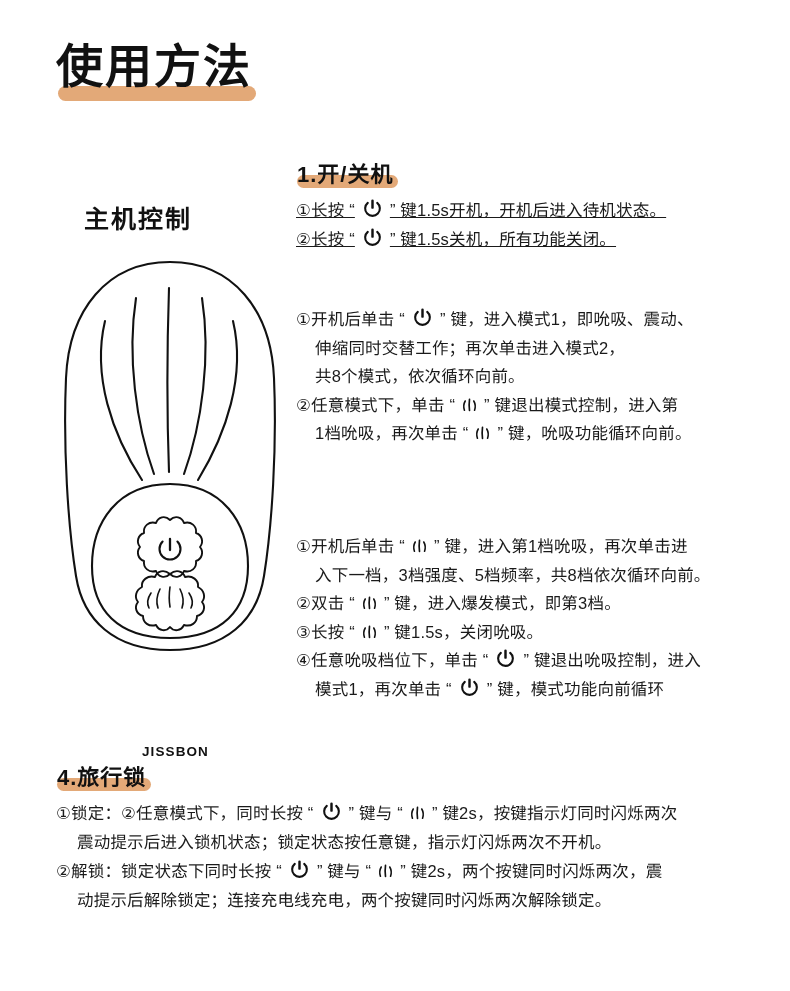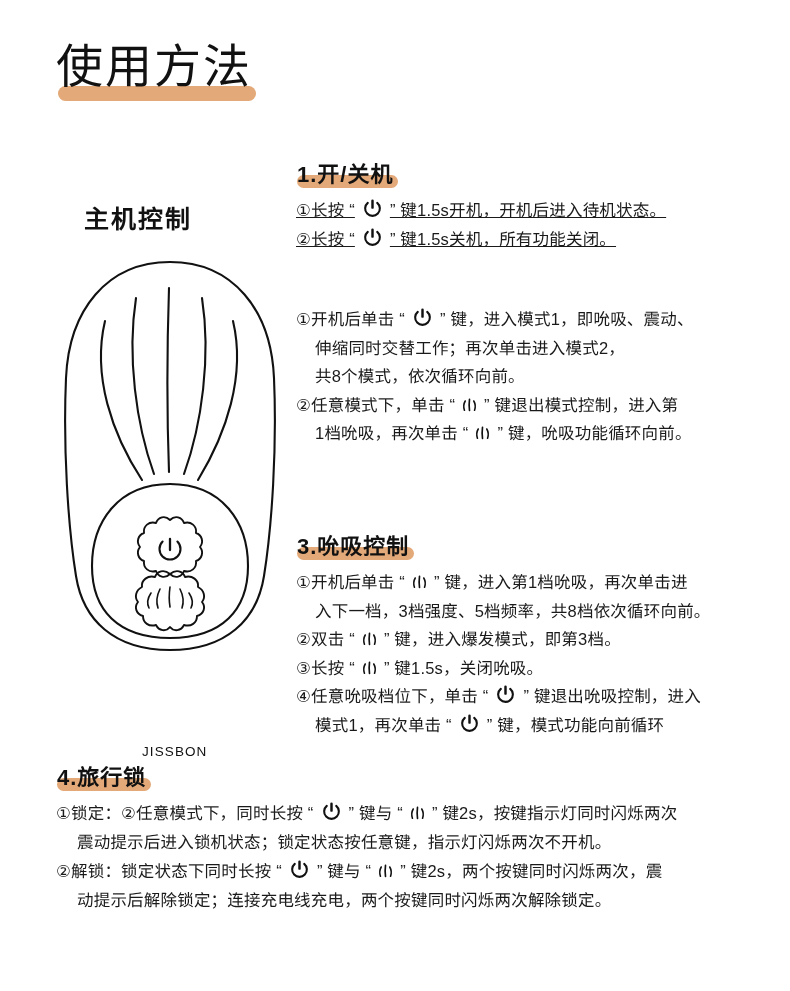--- a/index.html
+++ b/index.html
@@ -16,35 +16,35 @@
   .page{position:relative;width:790px;height:991px;}
 
   
   .title-wrap{position:absolute;left:56px;top:38px;}
   .title-hl{
     position:absolute;left:2px;top:48px;width:198px;height:15px;
     background:#e3a978;border-radius:8px;z-index:0;
   }
   .title-text{
     position:relative;z-index:1;
-    font-size:47px;line-height:58px;font-weight:400;letter-spacing:2px;
+    font-size:47px;line-height:58px;font-weight:700;letter-spacing:2px;
     color:#111;white-space:nowrap;
   }
 
   
   .subtitle{
     position:absolute;left:84px;top:199px;
     font-size:25px;font-weight:700;letter-spacing:2px;color:#111;
     white-space:nowrap;
   }
   .device{position:absolute;left:50px;top:258px;width:240px;height:400px;}
   .device svg{display:block;width:240px;height:400px;}
   .brand-text{
     position:absolute;left:92px;top:486px;
-    font-size:13.5px;font-weight:400;letter-spacing:1.1px;color:#111;
+    font-size:13.5px;font-weight:700;letter-spacing:1.1px;color:#111;
   }
 
   
   .section{position:absolute;left:296px;width:468px;}
   .sec1{top:160px;text-decoration:underline;}
   .sec2{top:305px;}
   .sec3{top:532px;}
 
   .sec-head{position:relative;display:inline-block;margin:0 0 6px 0;}
   .sec-head .hl{
@@ -174,24 +174,20 @@
             </svg></span><span>” 键退出模式控制，进入第</span></div>
         <div class="line indent"><span>1档吮吸，再次单击 “</span><span class="key small"><svg viewBox="0 0 24 24" fill="none" stroke="#111" stroke-linecap="round" stroke-linejoin="round">
               <path d="M12 5.5 C 11.4 10 11.4 15 12 19.5" stroke-width="2.1"></path>
               <path d="M6.6 7.6 C 4.6 11 4.4 15.6 5.6 19.2" stroke-width="2.0"></path>
               <path d="M17.4 7.6 C 19.4 11 19.6 15.6 18.4 19.2" stroke-width="2.0"></path>
             </svg></span><span>” 键，吮吸功能循环向前。</span></div>
       </div>
   </div>
 
   <div class="section sec3">
-    <div class="sec-head">
-      <span class="hl"></span>
-      <span class="txt">3.吮吸控制</span>
-    </div>
     <div class="lines">
         <div class="line"><span>①开机后单击 “</span><span class="key small"><svg viewBox="0 0 24 24" fill="none" stroke="#111" stroke-linecap="round" stroke-linejoin="round">
               <path d="M12 5.5 C 11.4 10 11.4 15 12 19.5" stroke-width="2.1"></path>
               <path d="M6.6 7.6 C 4.6 11 4.4 15.6 5.6 19.2" stroke-width="2.0"></path>
               <path d="M17.4 7.6 C 19.4 11 19.6 15.6 18.4 19.2" stroke-width="2.0"></path>
             </svg></span><span>” 键，进入第1档吮吸，再次单击进</span></div>
         <div class="line indent"><span>入下一档，3档强度、5档频率，共8档依次循环向前。</span></div>
         <div class="line"><span>②双击 “</span><span class="key small"><svg viewBox="0 0 24 24" fill="none" stroke="#111" stroke-linecap="round" stroke-linejoin="round">
               <path d="M12 5.5 C 11.4 10 11.4 15 12 19.5" stroke-width="2.1"></path>
               <path d="M6.6 7.6 C 4.6 11 4.4 15.6 5.6 19.2" stroke-width="2.0"></path>

